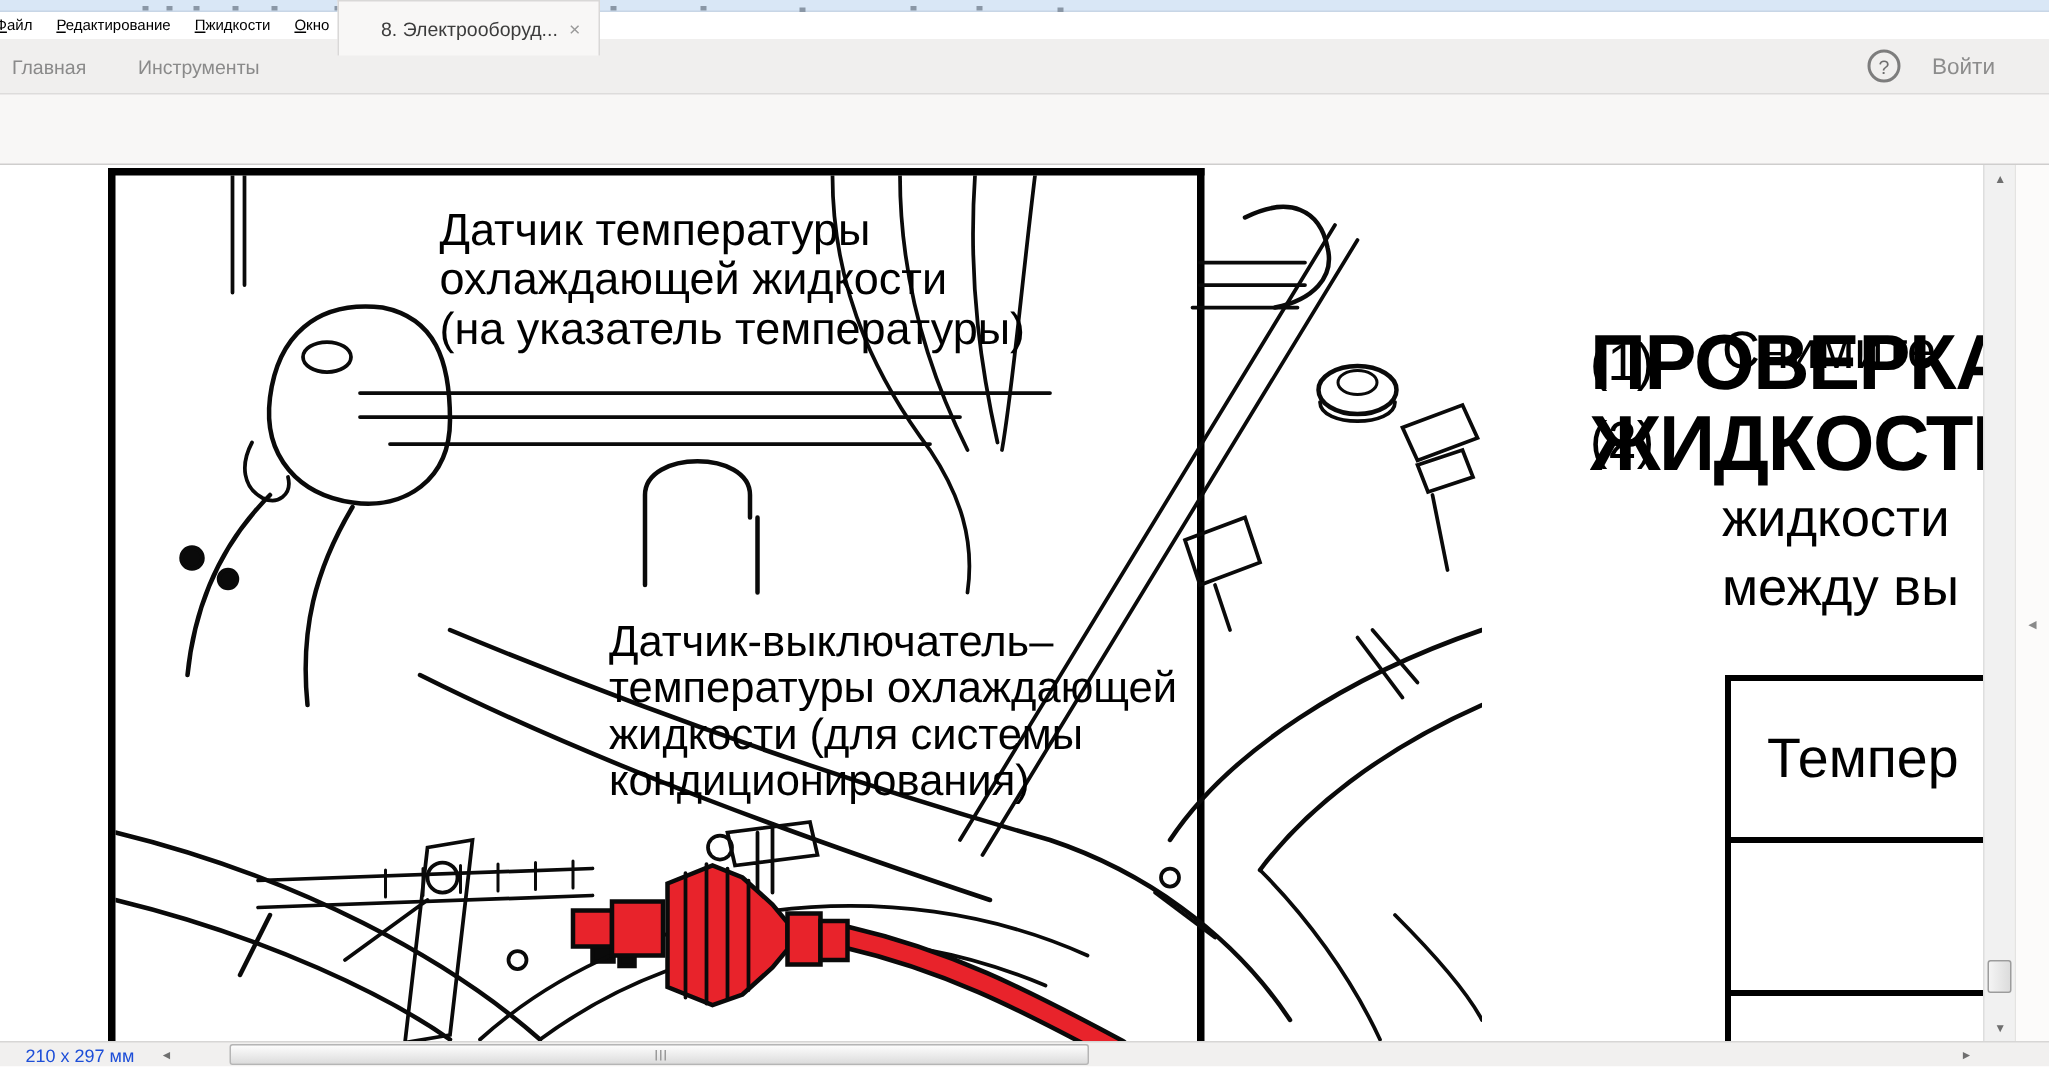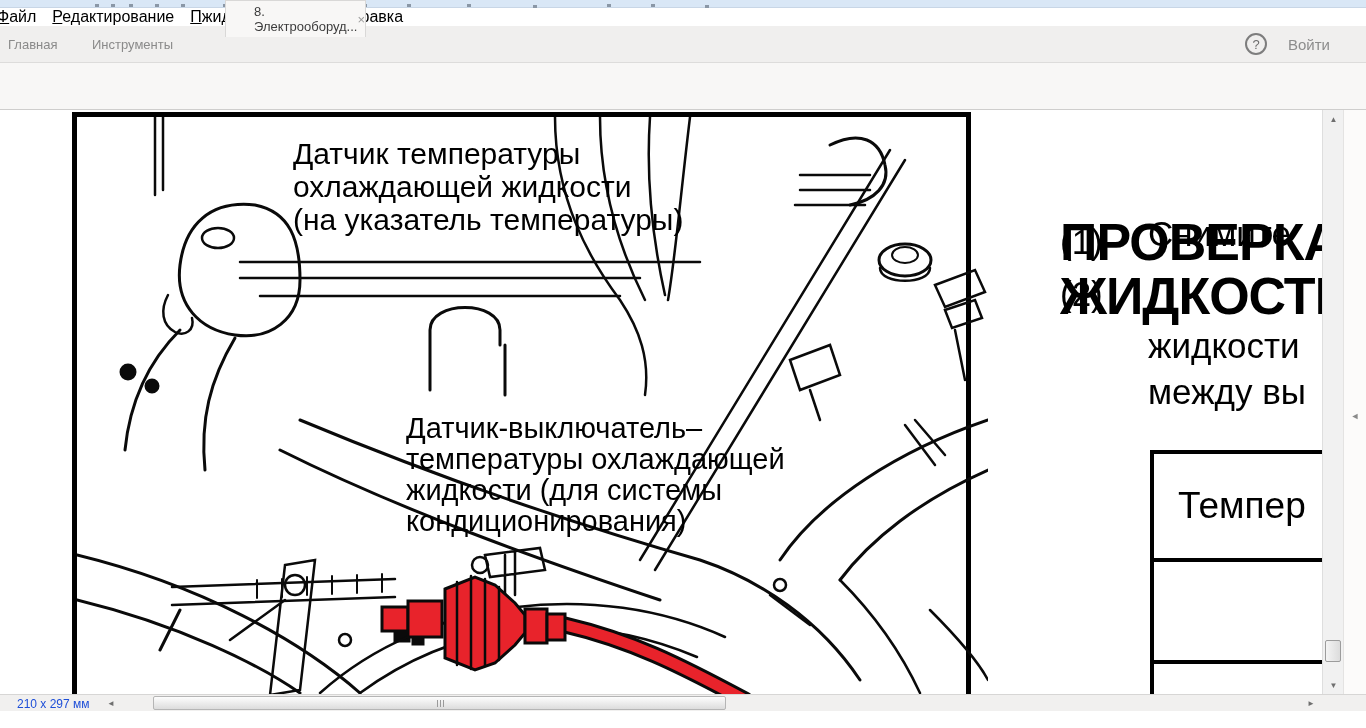--- a/index.html
+++ b/index.html
@@ -7,28 +7,28 @@
   html,body{width:1366px;height:728px;overflow:hidden;background:#fff;
     font-family:"Liberation Sans", sans-serif;}
   .abs{position:absolute;}
   
   #titlestrip{left:0;top:0;width:1366px;height:8px;background:#d9e7f6;border-bottom:1px solid #c8d6e6;}
   .title-marks{position:absolute;left:95px;top:4px;width:4px;height:3px;background:#8a97a6;
     box-shadow:16px 0 #8a97a6,34px 0 #8a97a6,60px 0 #8a97a6,86px 0 #8a97a6,128px 0 #8a97a6,
     168px 1px #8a97a6,212px 0 #8a97a6,268px 0 #8a97a6,312px 0 #8a97a6,372px 0 #8a97a6,
     438px 1px #8a97a6,512px 0 #8a97a6,556px 0 #8a97a6,610px 1px #8a97a6;}
   #menubar{left:0;top:8px;width:1366px;height:18px;background:#fff;display:flex;align-items:center;
-    font-size:16px;color:#000;overflow:hidden;}
+    font-size:10px;color:#000;overflow:hidden;}
   .mi{padding:0 8px;white-space:nowrap;}
   .mi:first-child{margin-left:-11px;}
   
   #tabbar{left:0;top:26px;width:1366px;height:36px;background:#f0efee;}
   .flat-tab{position:absolute;top:0;height:36px;display:flex;align-items:center;
     font-size:13px;color:#8a8a8a;padding:0 12px;}
-  #doctab{position:absolute;left:225px;top:0;width:141px;height:37px;background:#f8f7f6;
+  #doctab{position:absolute;left:225px;top:0;width:175px;height:37px;background:#f8f7f6;
     border:1px solid #d9d8d7;border-bottom:none;z-index:3;display:flex;align-items:center;
     padding:0 12px 0 28px;font-size:13px;color:#3c3c3c;}
   #doctab .close{margin-left:auto;color:#9a9a9a;font-size:13px;line-height:13px;}
   #helpbtn{left:1245px;top:33px;width:22px;height:22px;border:2px solid #7d7d7d;border-radius:50%;
     color:#6d6d6d;font-size:13px;display:flex;align-items:center;justify-content:center;}
   #signin{left:1288px;top:36px;font-size:15px;color:#8c8c8c;}
   
   #toolbar{left:0;top:62px;width:1366px;height:48px;background:#f8f7f6;
     border-top:1px solid #dddcdb;border-bottom:1px solid #cfcecd;z-index:2;}
   .tbtn{position:absolute;top:73px;width:26px;height:26px;display:flex;align-items:center;
@@ -40,21 +40,21 @@
   .sep{position:absolute;top:72px;width:1px;height:28px;background:#d9d8d7;}
   #pagebox{left:261px;top:74px;width:34px;height:25px;border:1px solid #9f9f9f;background:#fff;
     font-size:13px;color:#000;text-align:center;font-family:"Liberation Sans",sans-serif;}
   #pagetotal{left:302px;top:80px;font-size:13px;color:#6d6d6d;}
   #zoombox{left:525px;top:73px;width:72px;height:26px;border:1px solid #ababab;background:#fff;
     display:flex;align-items:center;font-size:13px;color:#333;padding-left:9px;}
   #zoombox .caret{margin-left:auto;margin-right:8px;width:0;height:0;border-left:4px solid transparent;
     border-right:4px solid transparent;border-top:5px solid #777;}
   
   #docarea{left:0;top:110px;width:1322px;height:584px;background:#fff;overflow:hidden;}
-  #diagram{position:absolute;left:72px;top:2px;width:899px;height:600px;background:#fff;
+  #diagram{position:absolute;left:72px;top:2px;width:731px;height:600px;background:#fff;
     border:5px solid #000;border-bottom:none;}
   .dlabel{position:absolute;color:#000;white-space:nowrap;}
   #dlabel1{left:216px;top:20px;font-size:30px;line-height:33px;}
   #dlabel2{left:329px;top:296px;font-size:29px;line-height:31px;}
   .rc-head{position:absolute;left:1060px;width:262px;overflow:hidden;white-space:nowrap;
     font-size:52px;font-weight:bold;color:#000;letter-spacing:-1px;}
   .rc-num{position:absolute;left:1060px;font-size:35px;color:#000;}
   .rc-txt{position:absolute;left:1148px;width:174px;overflow:hidden;white-space:nowrap;
     font-size:35px;color:#000;}
   #rtable{position:absolute;left:1150px;top:340px;width:240px;height:280px;border:4px solid #000;}

